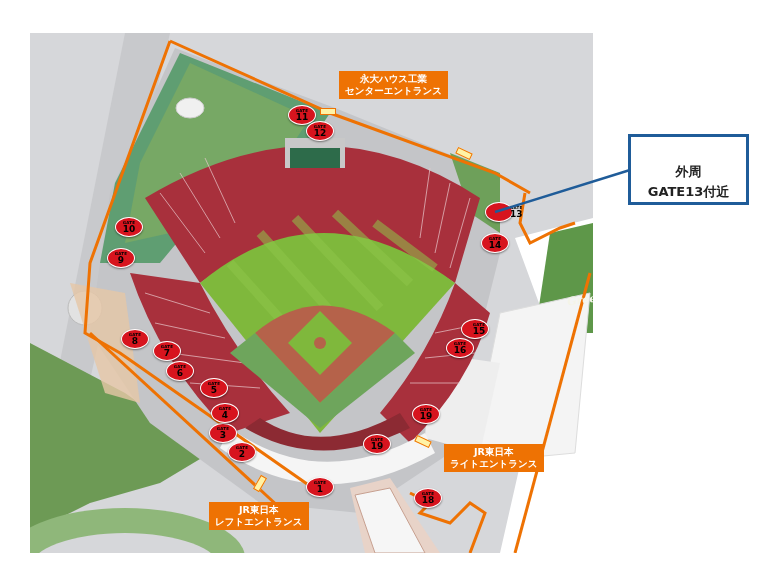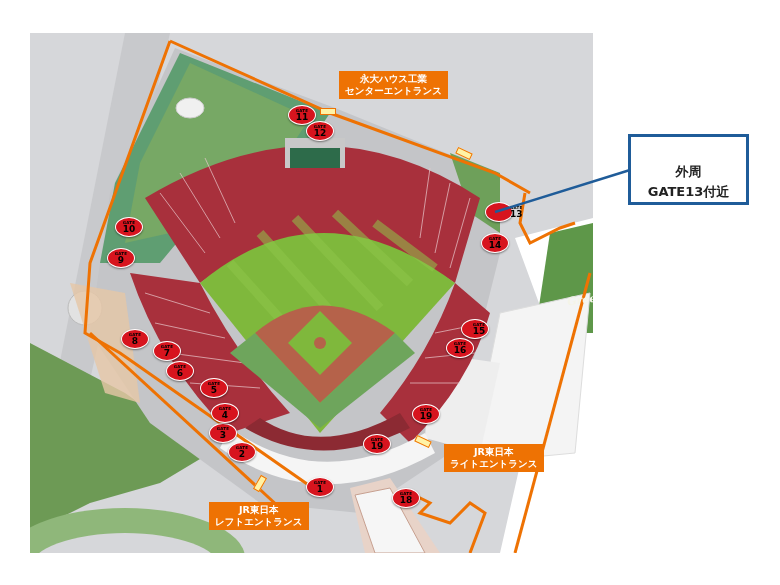--- a/index.html
+++ b/index.html
@@ -187,21 +187,21 @@
       <span class="g-num">15</span>
     </div>
     <div class="gate" style="left: 456px; top: 348px;">
       <span class="g-lbl">GATE</span>
       <span class="g-num">16</span>
     </div>
     <div class="gate" style="left: 422px; top: 414px;">
       <span class="g-lbl">GATE</span>
       <span class="g-num">19</span>
     </div>
-    <div class="gate" style="left: 402px; top: 452px; margin-top: 36px;">
+    <div class="gate" style="left: 424px; top: 452px; margin-top: 36px;">
       <span class="g-lbl">GATE</span>
       <span class="g-num">18</span>
     </div>
     <div class="gate" style="left: 373px; top: 444px;">
       <span class="g-lbl">GATE</span>
       <span class="g-num">19</span>
     </div>
   </div>
 
 <svg class="callout-line" width="780" height="585">

